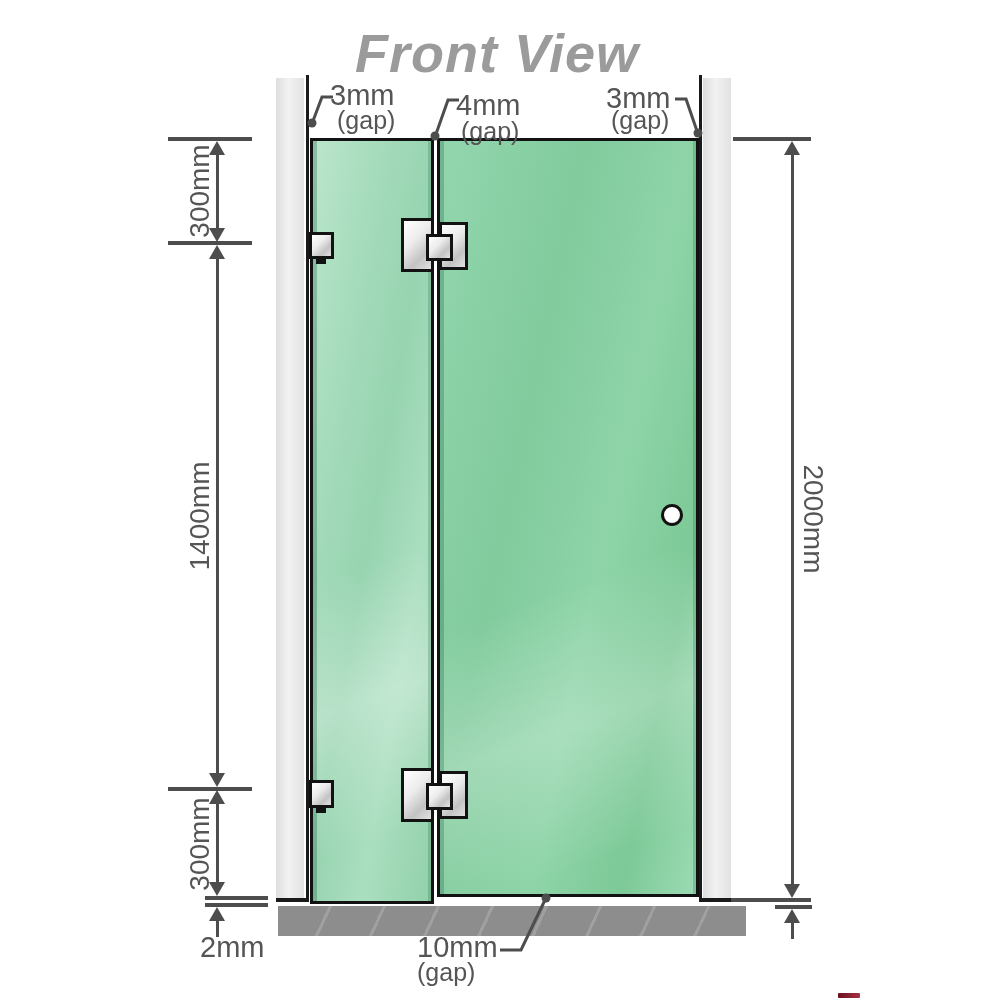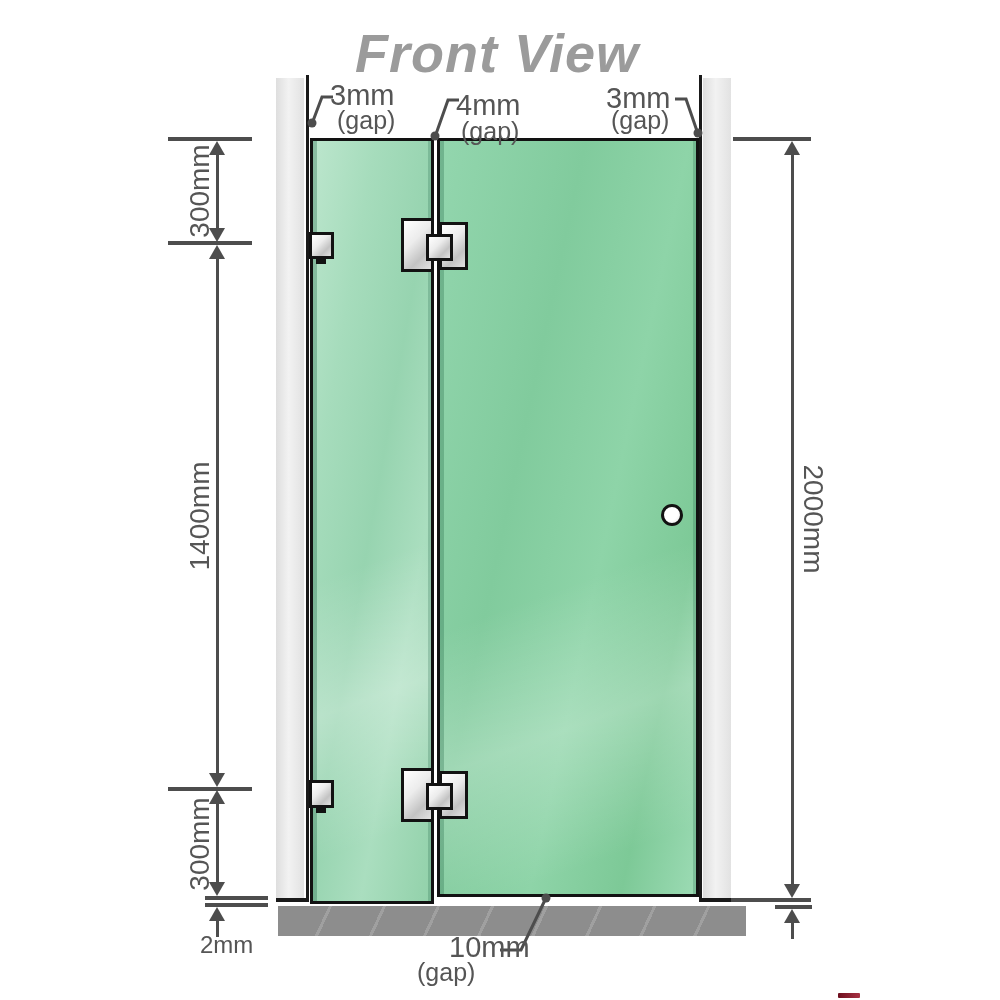--- a/index.html
+++ b/index.html
@@ -136,32 +136,32 @@
   <div class="dline" style="left:791px;top:153px;height:732px;"></div>
   <div class="tri-down" style="left:784px;top:884px;"></div>
 
   <div class="tri-up" style="left:784px;top:909px;"></div>
   <div class="dline" style="left:791px;top:922px;height:17px;"></div>
 
   <div class="dim-label rot-ccw" style="left:200px;top:191px;">300mm</div>
   <div class="dim-label rot-ccw" style="left:200px;top:516px;">1400mm</div>
   <div class="dim-label rot-ccw" style="left:200px;top:844px;">300mm</div>
   <div class="dim-label rot-cw" style="left:813px;top:519px;">2000mm</div>
-  <div class="dim-label" style="left:200px;top:933px;font-size:24px;">2mm</div>
+  <div class="dim-label" style="left:200px;top:933px;font-size:29px;">2mm</div>
 
   <div class="gap-value" style="left:330px;top:81px;">3mm</div>
   <div class="gap-unit" style="left:337px;top:108px;">(gap)</div>
 
   <div class="gap-value" style="left:456px;top:91px;">4mm</div>
   <div class="gap-unit" style="left:461px;top:119px;">(gap)</div>
 
   <div class="gap-value" style="left:606px;top:84px;">3mm</div>
   <div class="gap-unit" style="left:611px;top:108px;">(gap)</div>
 
-  <div class="gap-value" style="left:417px;top:933px;margin-left:32px;">10mm</div>
+  <div class="gap-value" style="left:417px;top:933px;">10mm</div>
   <div class="gap-unit" style="left:417px;top:960px;">(gap)</div>
 
   <svg class="leaders" width="1000" height="1000" viewBox="0 0 1000 1000">
     <path d="M333,97 L322,97 L313,121" stroke="#4d4d4d" stroke-width="3" fill="none"></path>
     <circle cx="312" cy="123" r="4.5" fill="#4d4d4d"></circle>
     <path d="M459,100 L448,100 L436,134" stroke="#4d4d4d" stroke-width="3" fill="none"></path>
     <circle cx="435" cy="136" r="4.5" fill="#4d4d4d"></circle>
     <path d="M675,99 L686,99 L697,131" stroke="#4d4d4d" stroke-width="3" fill="none"></path>
     <circle cx="698" cy="133" r="4.5" fill="#4d4d4d"></circle>
     <path d="M500,950 L521,950 L545,900" stroke="#4d4d4d" stroke-width="3" fill="none"></path>

